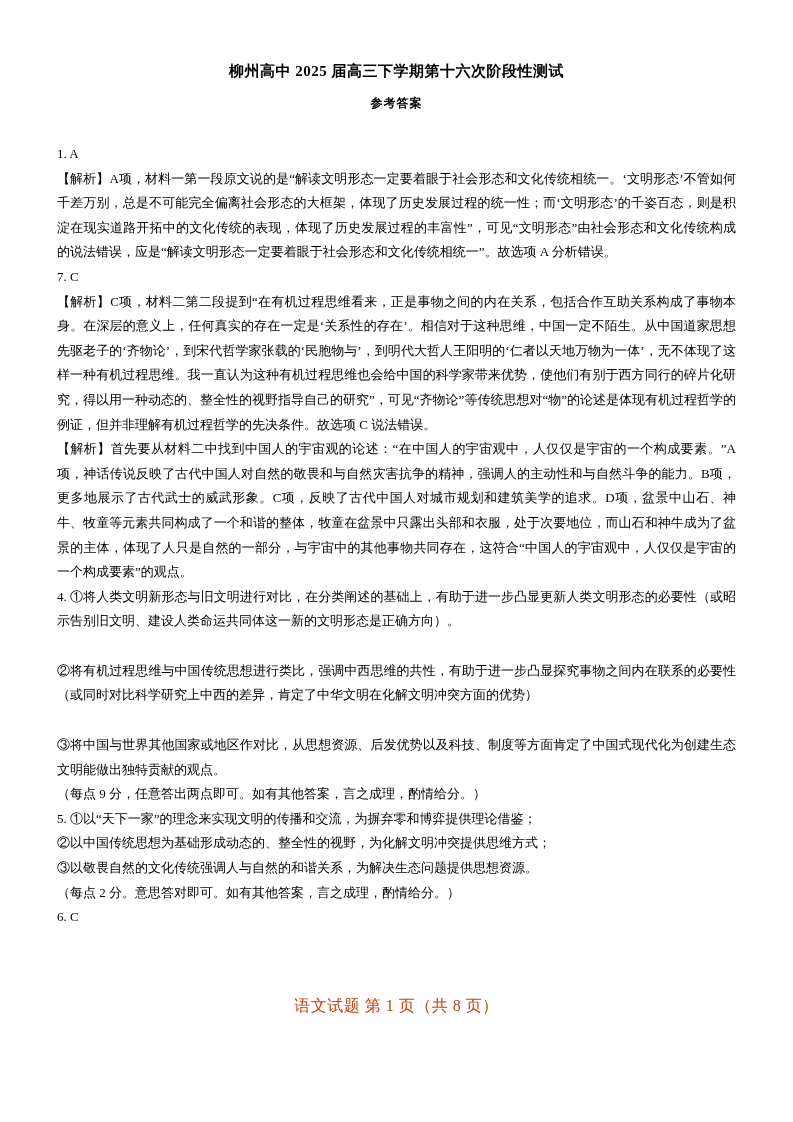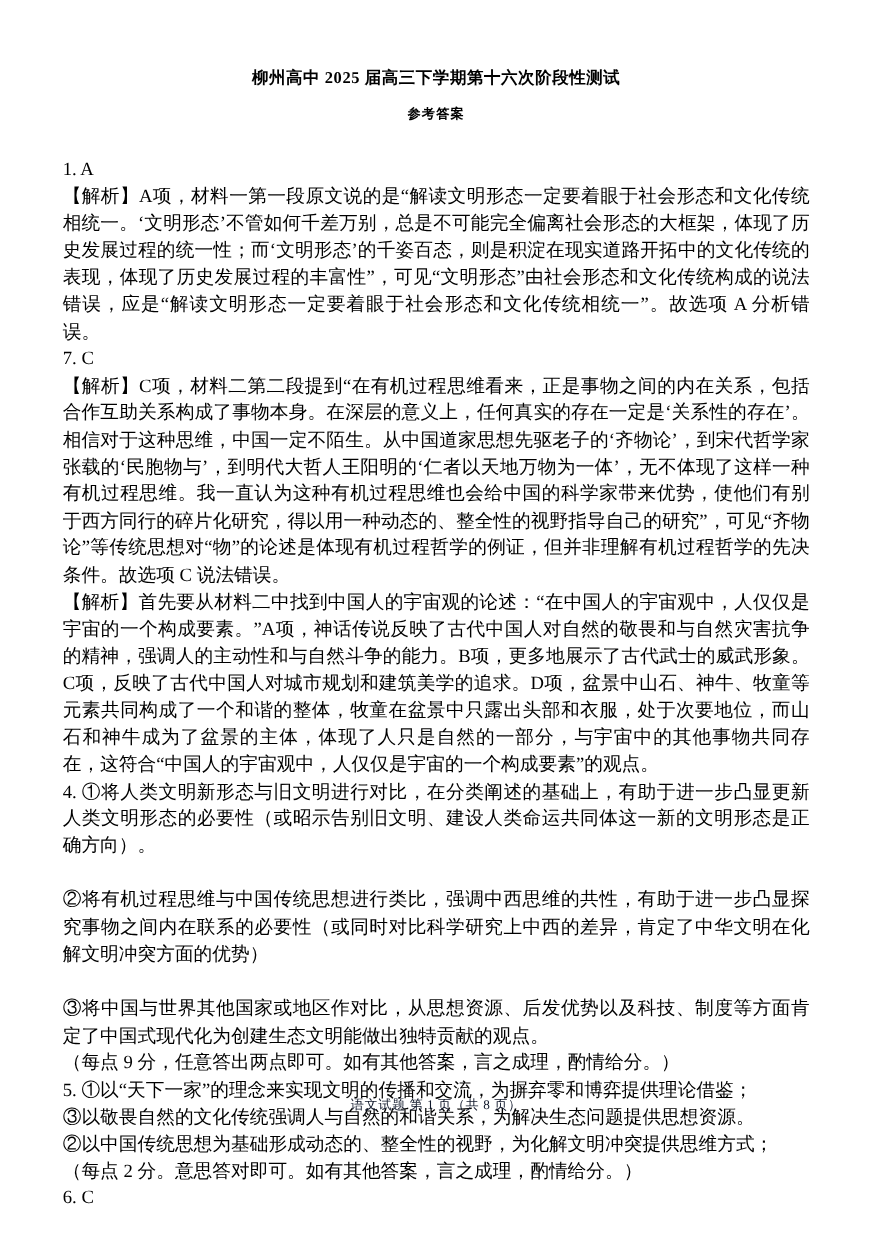--- a/index.html
+++ b/index.html
@@ -28,35 +28,35 @@
     .doc-subtitle {
       margin: 6px 0 26px 0;
       text-align: center;
       font-size: 12px;
       font-weight: 700;
       line-height: 25px;
       letter-spacing: 1px;
     }
     .content p {
       margin: 0;
-      font-size: 17px;
+      font-size: 13px;
       line-height: 24.6px;
       text-align: justify;
       text-justify: inter-ideograph;
       word-break: break-all;
     }
     .content p.gap-before { margin-top: 25px; }
     .footer {
       position: absolute;
       top: 996px;
       left: 0;
       width: 100%;
       text-align: center;
-      font-size: 12px;
-      color: #0f172a;
+      font-size: 16px;
+      color: #c2410c;
       letter-spacing: 0.5px;
     }
   </style>
 </head>
 <body>
 
 <div class="page">
   <h1 class="doc-title">柳州高中 2025 届高三下学期第十六次阶段性测试</h1>
   <h2 class="doc-subtitle">参考答案</h2>
 
@@ -64,20 +64,20 @@
     <p>1. A</p>
     <p>【解析】A项，材料一第一段原文说的是“解读文明形态一定要着眼于社会形态和文化传统相统一。‘文明形态’不管如何千差万别，总是不可能完全偏离社会形态的大框架，体现了历史发展过程的统一性；而‘文明形态’的千姿百态，则是积淀在现实道路开拓中的文化传统的表现，体现了历史发展过程的丰富性”，可见“文明形态”由社会形态和文化传统构成的说法错误，应是“解读文明形态一定要着眼于社会形态和文化传统相统一”。故选项 A 分析错误。</p>
     <p>7. C</p>
     <p>【解析】C项，材料二第二段提到“在有机过程思维看来，正是事物之间的内在关系，包括合作互助关系构成了事物本身。在深层的意义上，任何真实的存在一定是‘关系性的存在’。相信对于这种思维，中国一定不陌生。从中国道家思想先驱老子的‘齐物论’，到宋代哲学家张载的‘民胞物与’，到明代大哲人王阳明的‘仁者以天地万物为一体’，无不体现了这样一种有机过程思维。我一直认为这种有机过程思维也会给中国的科学家带来优势，使他们有别于西方同行的碎片化研究，得以用一种动态的、整全性的视野指导自己的研究”，可见“齐物论”等传统思想对“物”的论述是体现有机过程哲学的例证，但并非理解有机过程哲学的先决条件。故选项 C 说法错误。</p>
     <p>【解析】首先要从材料二中找到中国人的宇宙观的论述：“在中国人的宇宙观中，人仅仅是宇宙的一个构成要素。”A项，神话传说反映了古代中国人对自然的敬畏和与自然灾害抗争的精神，强调人的主动性和与自然斗争的能力。B项，更多地展示了古代武士的威武形象。C项，反映了古代中国人对城市规划和建筑美学的追求。D项，盆景中山石、神牛、牧童等元素共同构成了一个和谐的整体，牧童在盆景中只露出头部和衣服，处于次要地位，而山石和神牛成为了盆景的主体，体现了人只是自然的一部分，与宇宙中的其他事物共同存在，这符合“中国人的宇宙观中，人仅仅是宇宙的一个构成要素”的观点。</p>
     <p>4. ①将人类文明新形态与旧文明进行对比，在分类阐述的基础上，有助于进一步凸显更新人类文明形态的必要性（或昭示告别旧文明、建设人类命运共同体这一新的文明形态是正确方向）。</p>
     <p class="gap-before">②将有机过程思维与中国传统思想进行类比，强调中西思维的共性，有助于进一步凸显探究事物之间内在联系的必要性（或同时对比科学研究上中西的差异，肯定了中华文明在化解文明冲突方面的优势）</p>
     <p class="gap-before">③将中国与世界其他国家或地区作对比，从思想资源、后发优势以及科技、制度等方面肯定了中国式现代化为创建生态文明能做出独特贡献的观点。</p>
     <p>（每点 9 分，任意答出两点即可。如有其他答案，言之成理，酌情给分。）</p>
     <p>5. ①以“天下一家”的理念来实现文明的传播和交流，为摒弃零和博弈提供理论借鉴；</p>
+    <p>②以中国传统思想为基础形成动态的、整全性的视野，为化解文明冲突提供思维方式；</p>
     <p>③以敬畏自然的文化传统强调人与自然的和谐关系，为解决生态问题提供思想资源。</p>
-    <p>②以中国传统思想为基础形成动态的、整全性的视野，为化解文明冲突提供思维方式；</p>
     <p>（每点 2 分。意思答对即可。如有其他答案，言之成理，酌情给分。）</p>
     <p>6. C</p>
   </div>
 </div>
 
 <div class="footer">语文试题  第 1 页（共 8 页）</div>
 
 </body></html>

